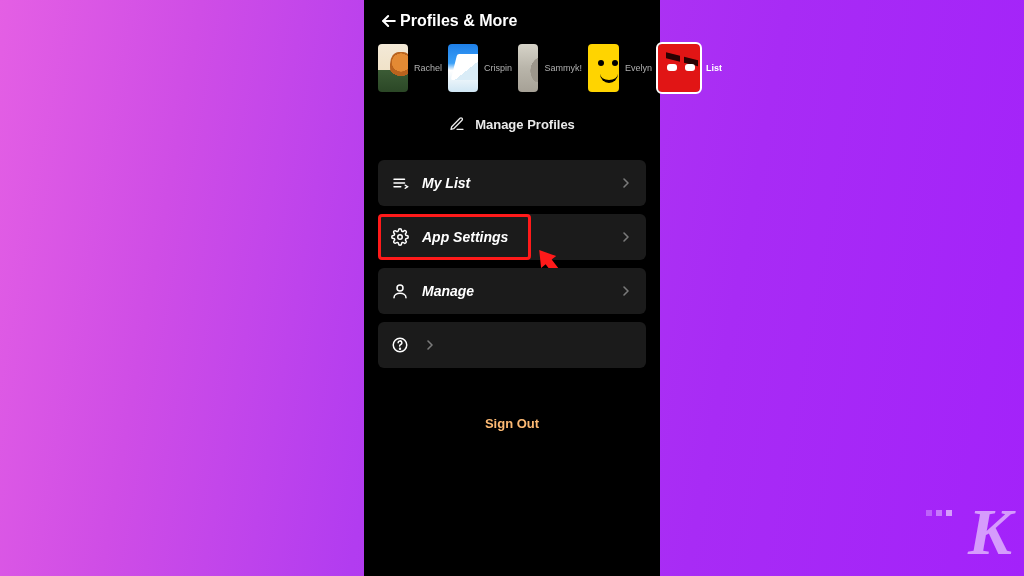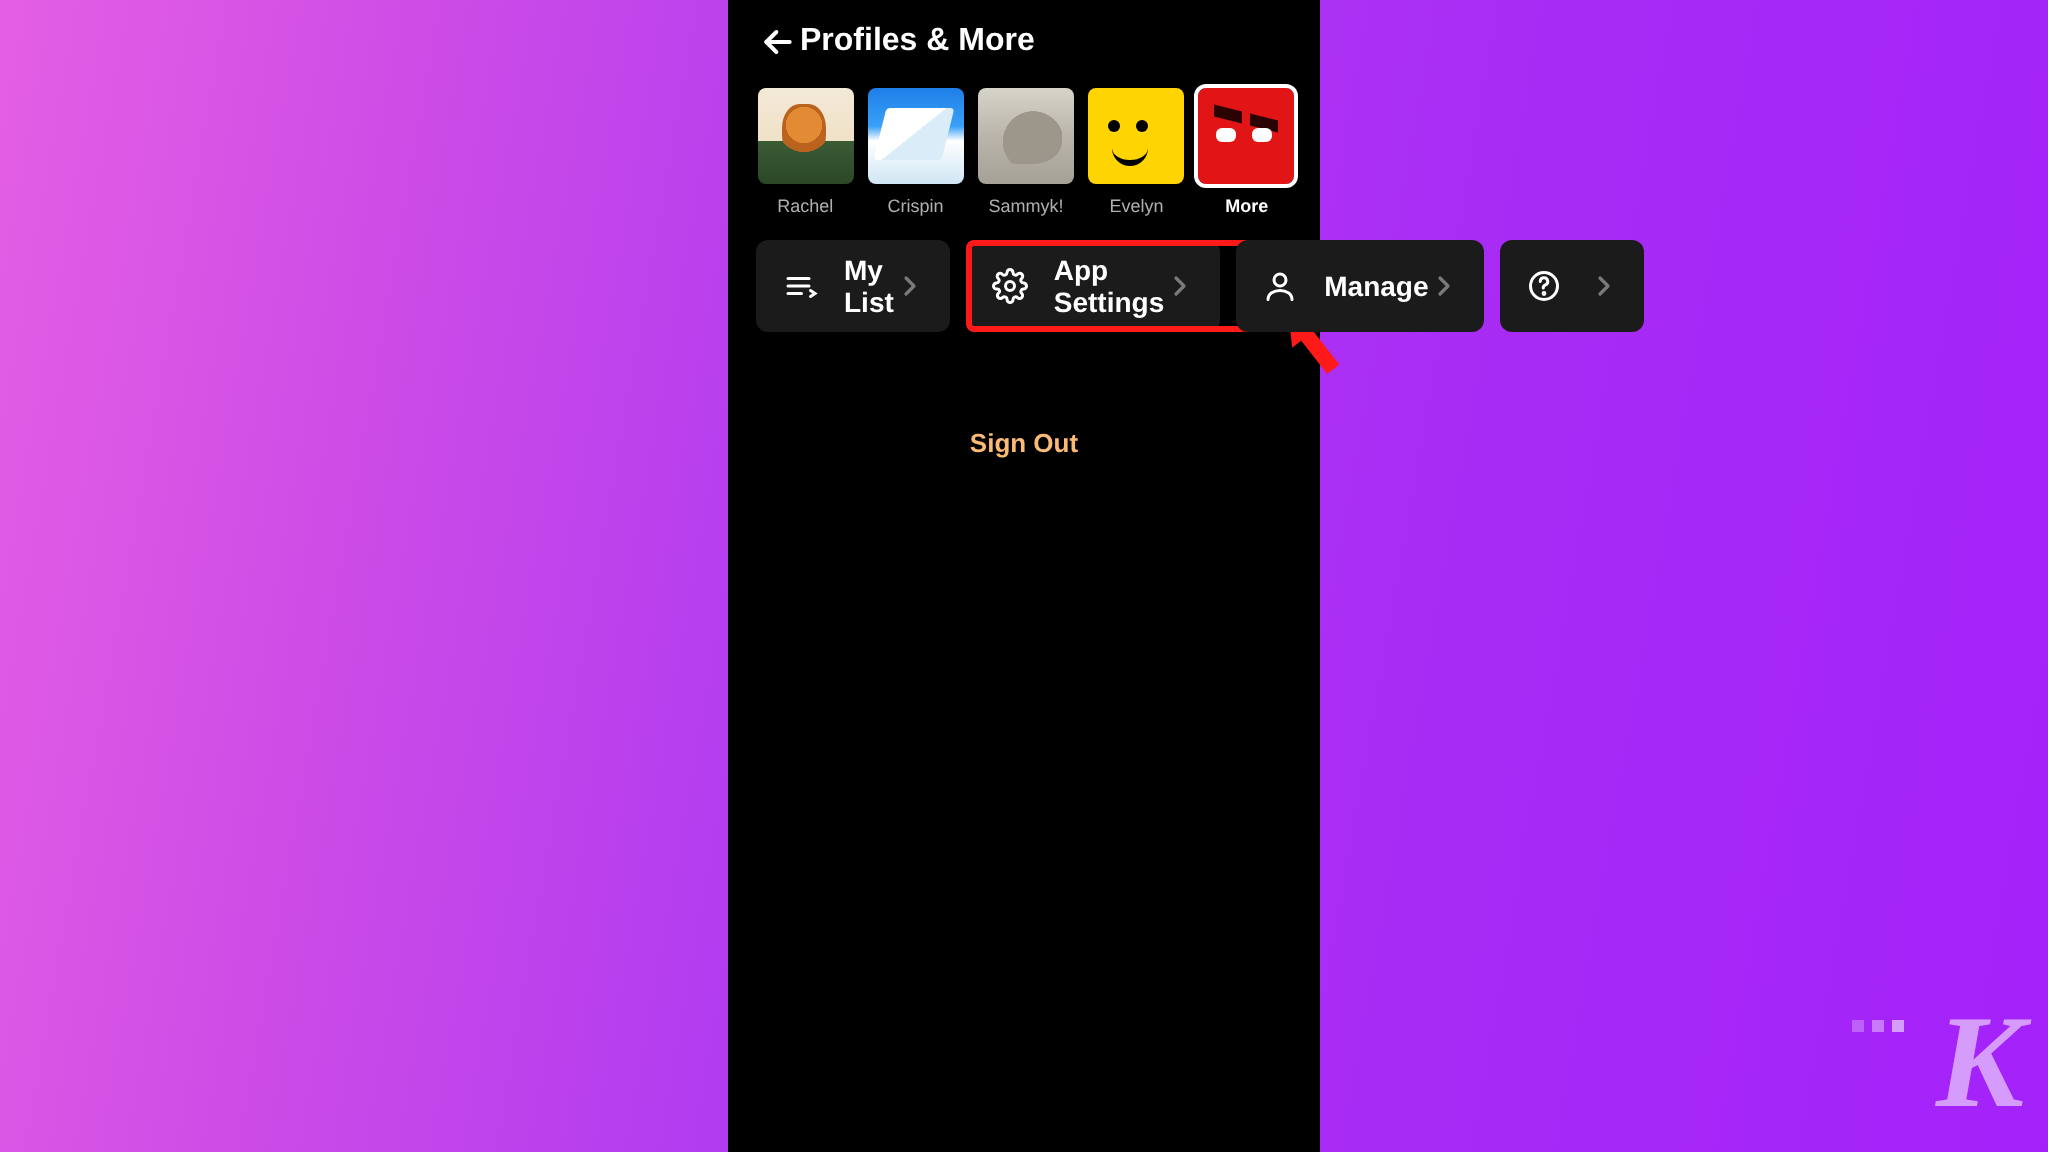--- a/index.html
+++ b/index.html
@@ -9,21 +9,21 @@
     background: linear-gradient(100deg, #e45fe4 0%, #cf4de6 18%, #b23cf0 40%, #a82bf5 70%, #a322fa 100%);
   }
   .phone {
     position: absolute; left: 364px; top: 0; width: 296px; height: 576px;
     background: #000; color: #fff;
   }
   .header { display: flex; align-items: center; padding: 10px 12px 6px 14px; }
   .header .back { width: 22px; height: 22px; display: flex; align-items: center; justify-content: center; color:#fff; }
   .header .title { font-size: 16px; font-weight: 700; }
   .profiles-row { display: flex; gap: 6px; padding: 6px 12px 2px 14px; }
-  .profile { width: 64px; display:flex; flex-direction:column; align-items:center; gap:6px; }
+  .profile { width: 64px; display:flex; flex-direction:row; align-items:center; gap:6px; }
   .avatar { width: 48px; height: 48px; border-radius: 4px; position: relative; overflow:hidden; }
   .avatar.selected { outline: 2px solid #fff; outline-offset: 0; }
   .profile-label { font-size: 9px; color: #b0b0b0; text-align:center; white-space: nowrap; }
   .profile-label.selected { color:#fff; font-weight:700; }
   
   .av-fox { background: linear-gradient(#f3e9d7 0%, #f0e2c8 55%, #3b5b35 55%, #2b4726 100%); }
   .av-fox::after{content:"";position:absolute;left:12px;top:8px;width:22px;height:30px;background:radial-gradient(circle at 50% 35%, #e38a34 0 40%, #b9631e 41% 60%, transparent 61%);border-radius:40% 40% 50% 50%;}
   .av-ice { background: linear-gradient(#1e7fe8 0%, #3aa0f8 40%, #ffffff 55%, #cfe6f4 100%); }
   .av-ice::after{content:"";position:absolute;left:6px;top:10px;width:34px;height:26px;background:linear-gradient(135deg,#fff 0 50%, #d9ecf7 50% 100%);transform:skewX(-14deg);border-radius:2px;}
   .av-rhino { background: linear-gradient(#d6d3c8 0%, #b9b5aa 50%, #a6a196 100%); }
@@ -32,21 +32,21 @@
   .av-smile::before{content:"";position:absolute;left:10px;top:16px;width:6px;height:6px;background:#000;border-radius:50%;box-shadow:14px 0 0 #000;}
   .av-smile::after{content:"";position:absolute;left:12px;top:28px;width:18px;height:8px;border-bottom:3px solid #000;border-radius:0 0 12px 12px;}
   .av-red { background:#e11515; }
   .av-red::before{content:"";position:absolute;left:8px;top:10px;width:14px;height:6px;background:#2a0202;transform:skewY(14deg);box-shadow:18px 0 0 #2a0202;}
   .av-red::after{content:"";position:absolute;left:9px;top:20px;width:10px;height:7px;background:#fff;border-radius:3px;box-shadow:18px 0 0 #fff;}
 
   .manage { display:flex; align-items:center; justify-content:center; gap:10px; padding: 22px 0 18px; }
   .manage .lbl { font-size: 13px; font-weight:600; color:#eaeaea; }
   .pencil { width:16px;height:16px; }
 
-  .menu { padding: 10px 14px 0; display:flex; flex-direction:row; gap:8px; }
+  .menu { padding: 10px 14px 0; display:flex; flex-direction:column; gap:8px;font-style:italic; }
   .menu-item {
     background:#1b1b1b; border-radius:6px; height:46px;
     display:flex; align-items:center; padding:0 12px; position:relative;
   }
   .menu-item .icon { width:20px; margin-right:12px; color:#fff; display:flex; align-items:center; justify-content:center; }
   .menu-item .label { font-size:14px; font-weight:600; flex:1; }
   .menu-item .chev { color:#7a7a7a; }
   .app-settings-wrap { position:relative;border-radius:23px; }
   .highlight-box {
     position:absolute; left:0; top:0; width:153px; height:100%;
@@ -98,24 +98,33 @@
       <div class="profile">
         <div class="avatar av-rhino"></div>
         <span class="profile-label">Sammyk!</span>
       </div>
       <div class="profile">
         <div class="avatar av-smile"></div>
         <span class="profile-label">Evelyn</span>
       </div>
       <div class="profile">
         <div class="avatar av-red selected"></div>
-        <span class="profile-label selected">More</span>
-      </div>
-    </div>
-
+        <span class="profile-label selected">List</span>
+      </div>
+    </div>
+
+    <div class="manage">
+      <span class="pencil">
+        <svg viewBox="0 0 24 24" width="16" height="16" fill="none" stroke="#eaeaea" stroke-width="2" stroke-linecap="round" stroke-linejoin="round">
+            <path d="M12 20h9"></path>
+            <path d="M16.5 3.5a2.1 2.1 0 1 1 3 3L7 19l-4 1 1-4 12.5-12.5z"></path>
+          </svg>
+      </span>
+      <span class="lbl">Manage Profiles</span>
+    </div>
 
     <div class="menu">
 
       <div class="menu-item">
         <span class="icon">
           <svg viewBox="0 0 24 24" width="18" height="18" fill="none" stroke="#fff" stroke-width="2" stroke-linecap="round">
               <path d="M4 7h14"></path>
               <path d="M4 12h14"></path>
               <path d="M4 17h9"></path>
               <path d="M19 15l3 2-3 2"></path>

